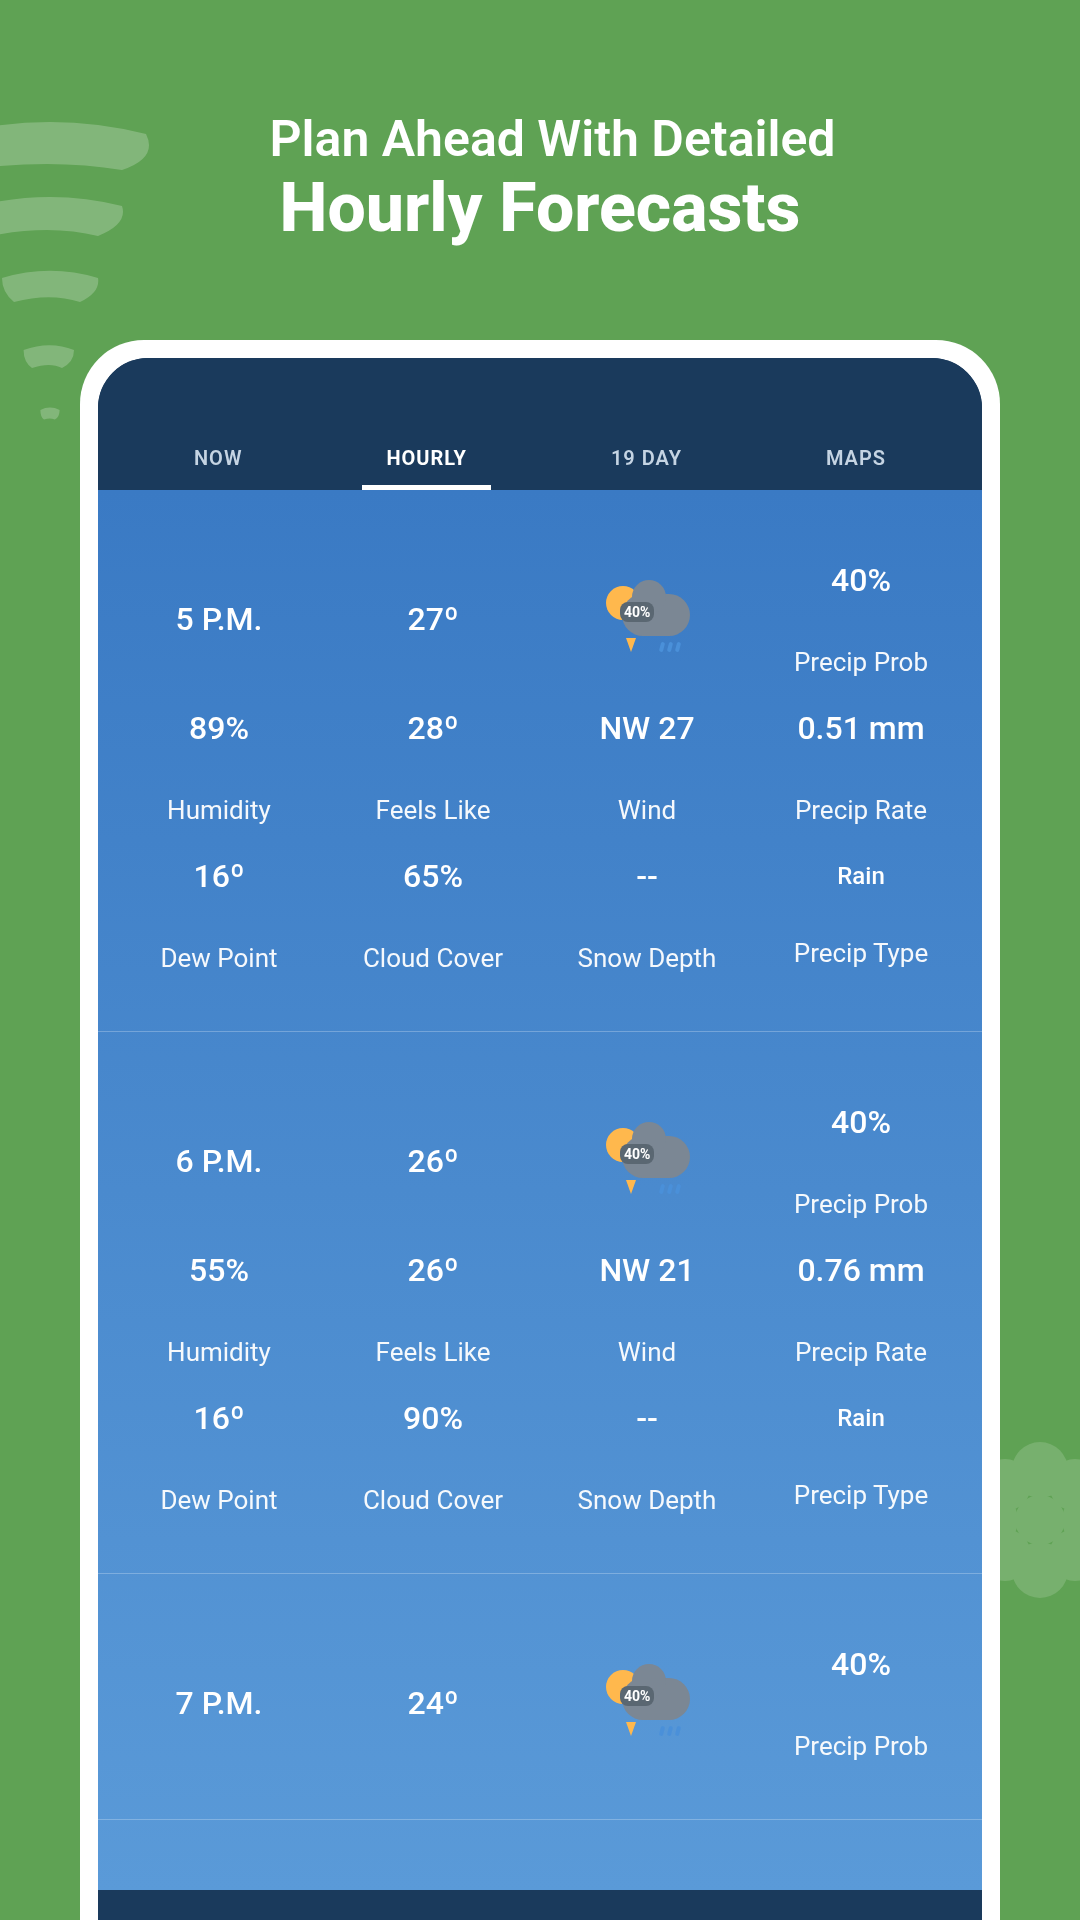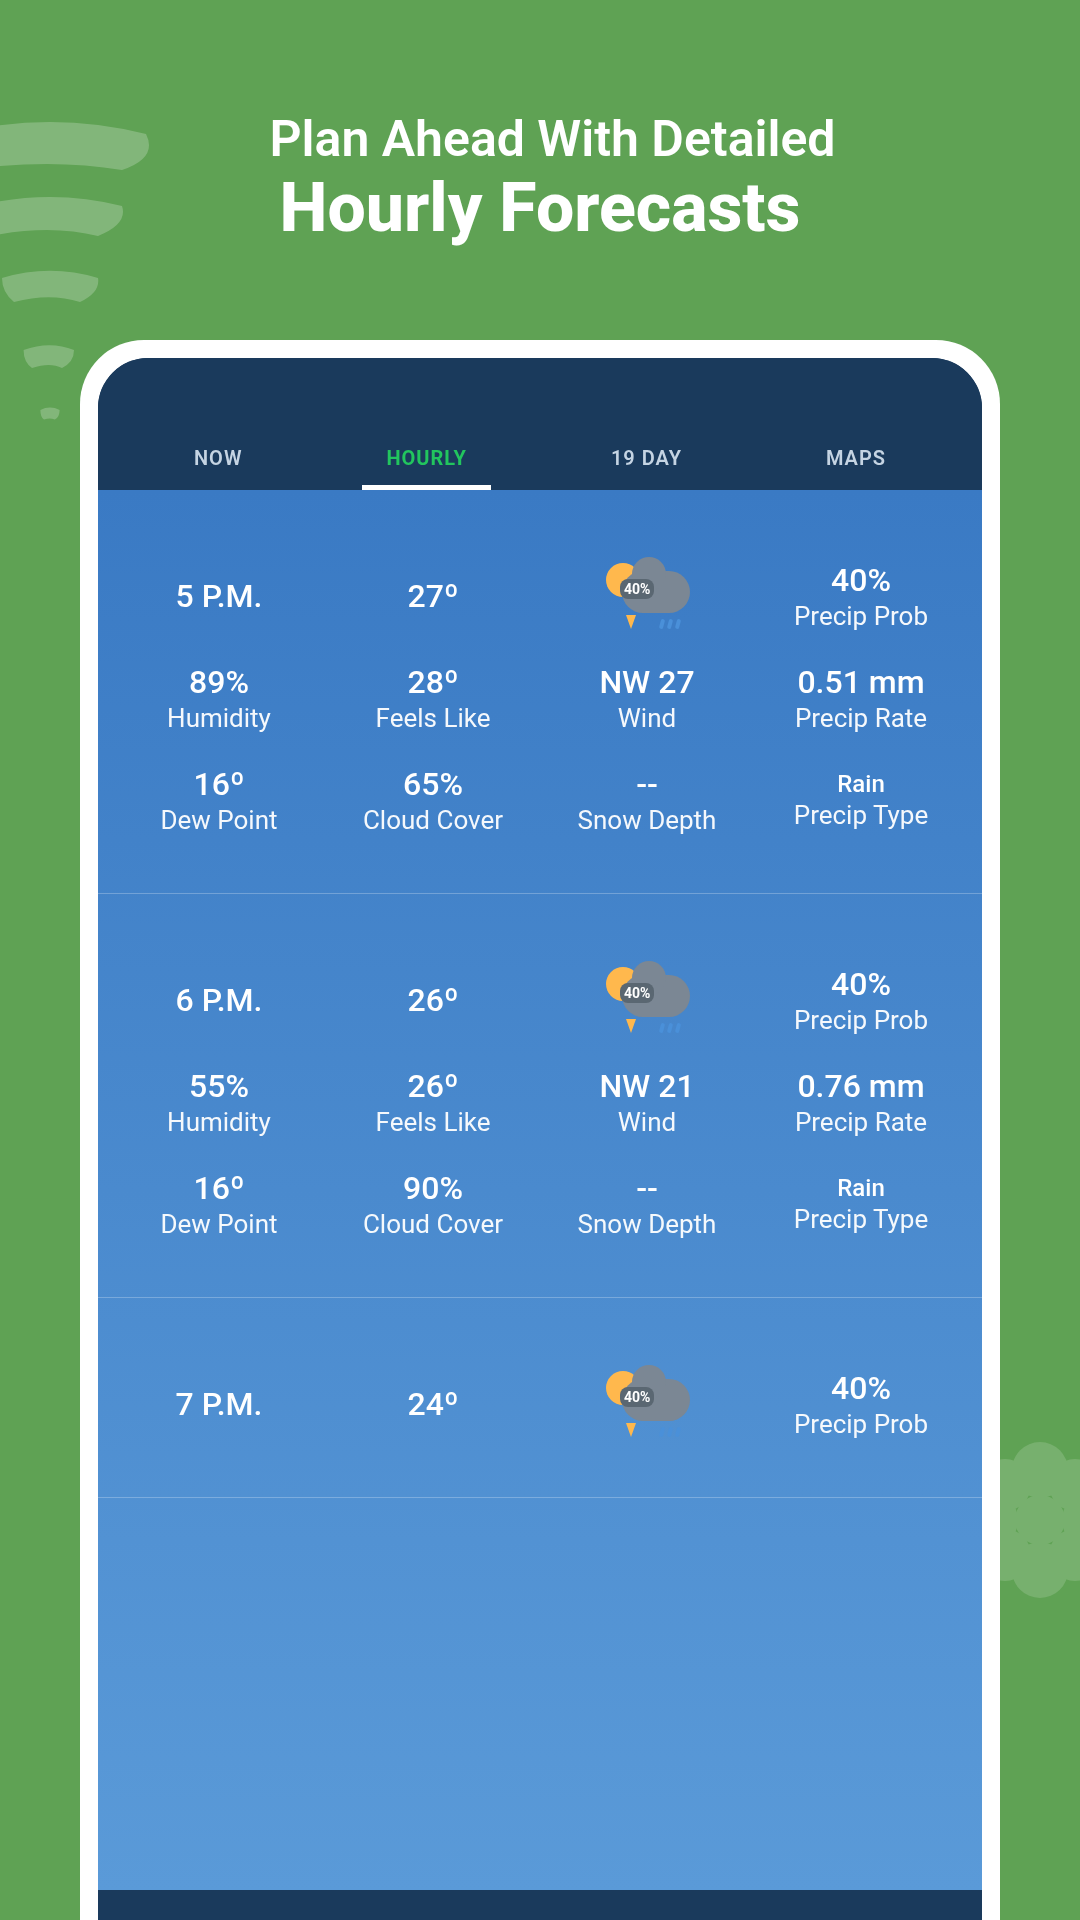--- a/index.html
+++ b/index.html
@@ -164,21 +164,21 @@
 }
 .tab {
   color: #c5d4e3;
   font-size: 20px;
   font-weight: 600;
   letter-spacing: 1px;
   padding: 0 16px 20px 16px;
   position: relative;
 }
 .tab.active {
-  color: #22c55e;
+  color: #ffffff;
   font-weight: 700;
 }
 .tab.active::after {
   content: '';
   position: absolute;
   left: -8px;
   right: -8px;
   bottom: 0;
   height: 5px;
   background: #fff;
@@ -214,20 +214,21 @@
   gap: 2px;
 }
 .cell .value {
   font-size: 32px;
   font-weight: 500;
 }
 .cell .label {
   font-size: 26px;
   font-weight: 400;
   opacity: 0.95;
+  margin-top: 46px;
 }
 .cell .label-small {
   font-size: 24px;
 }
 
 .weather-icon {
   position: relative;
   width: 90px;
   height: 70px;
   margin: 0 auto;

